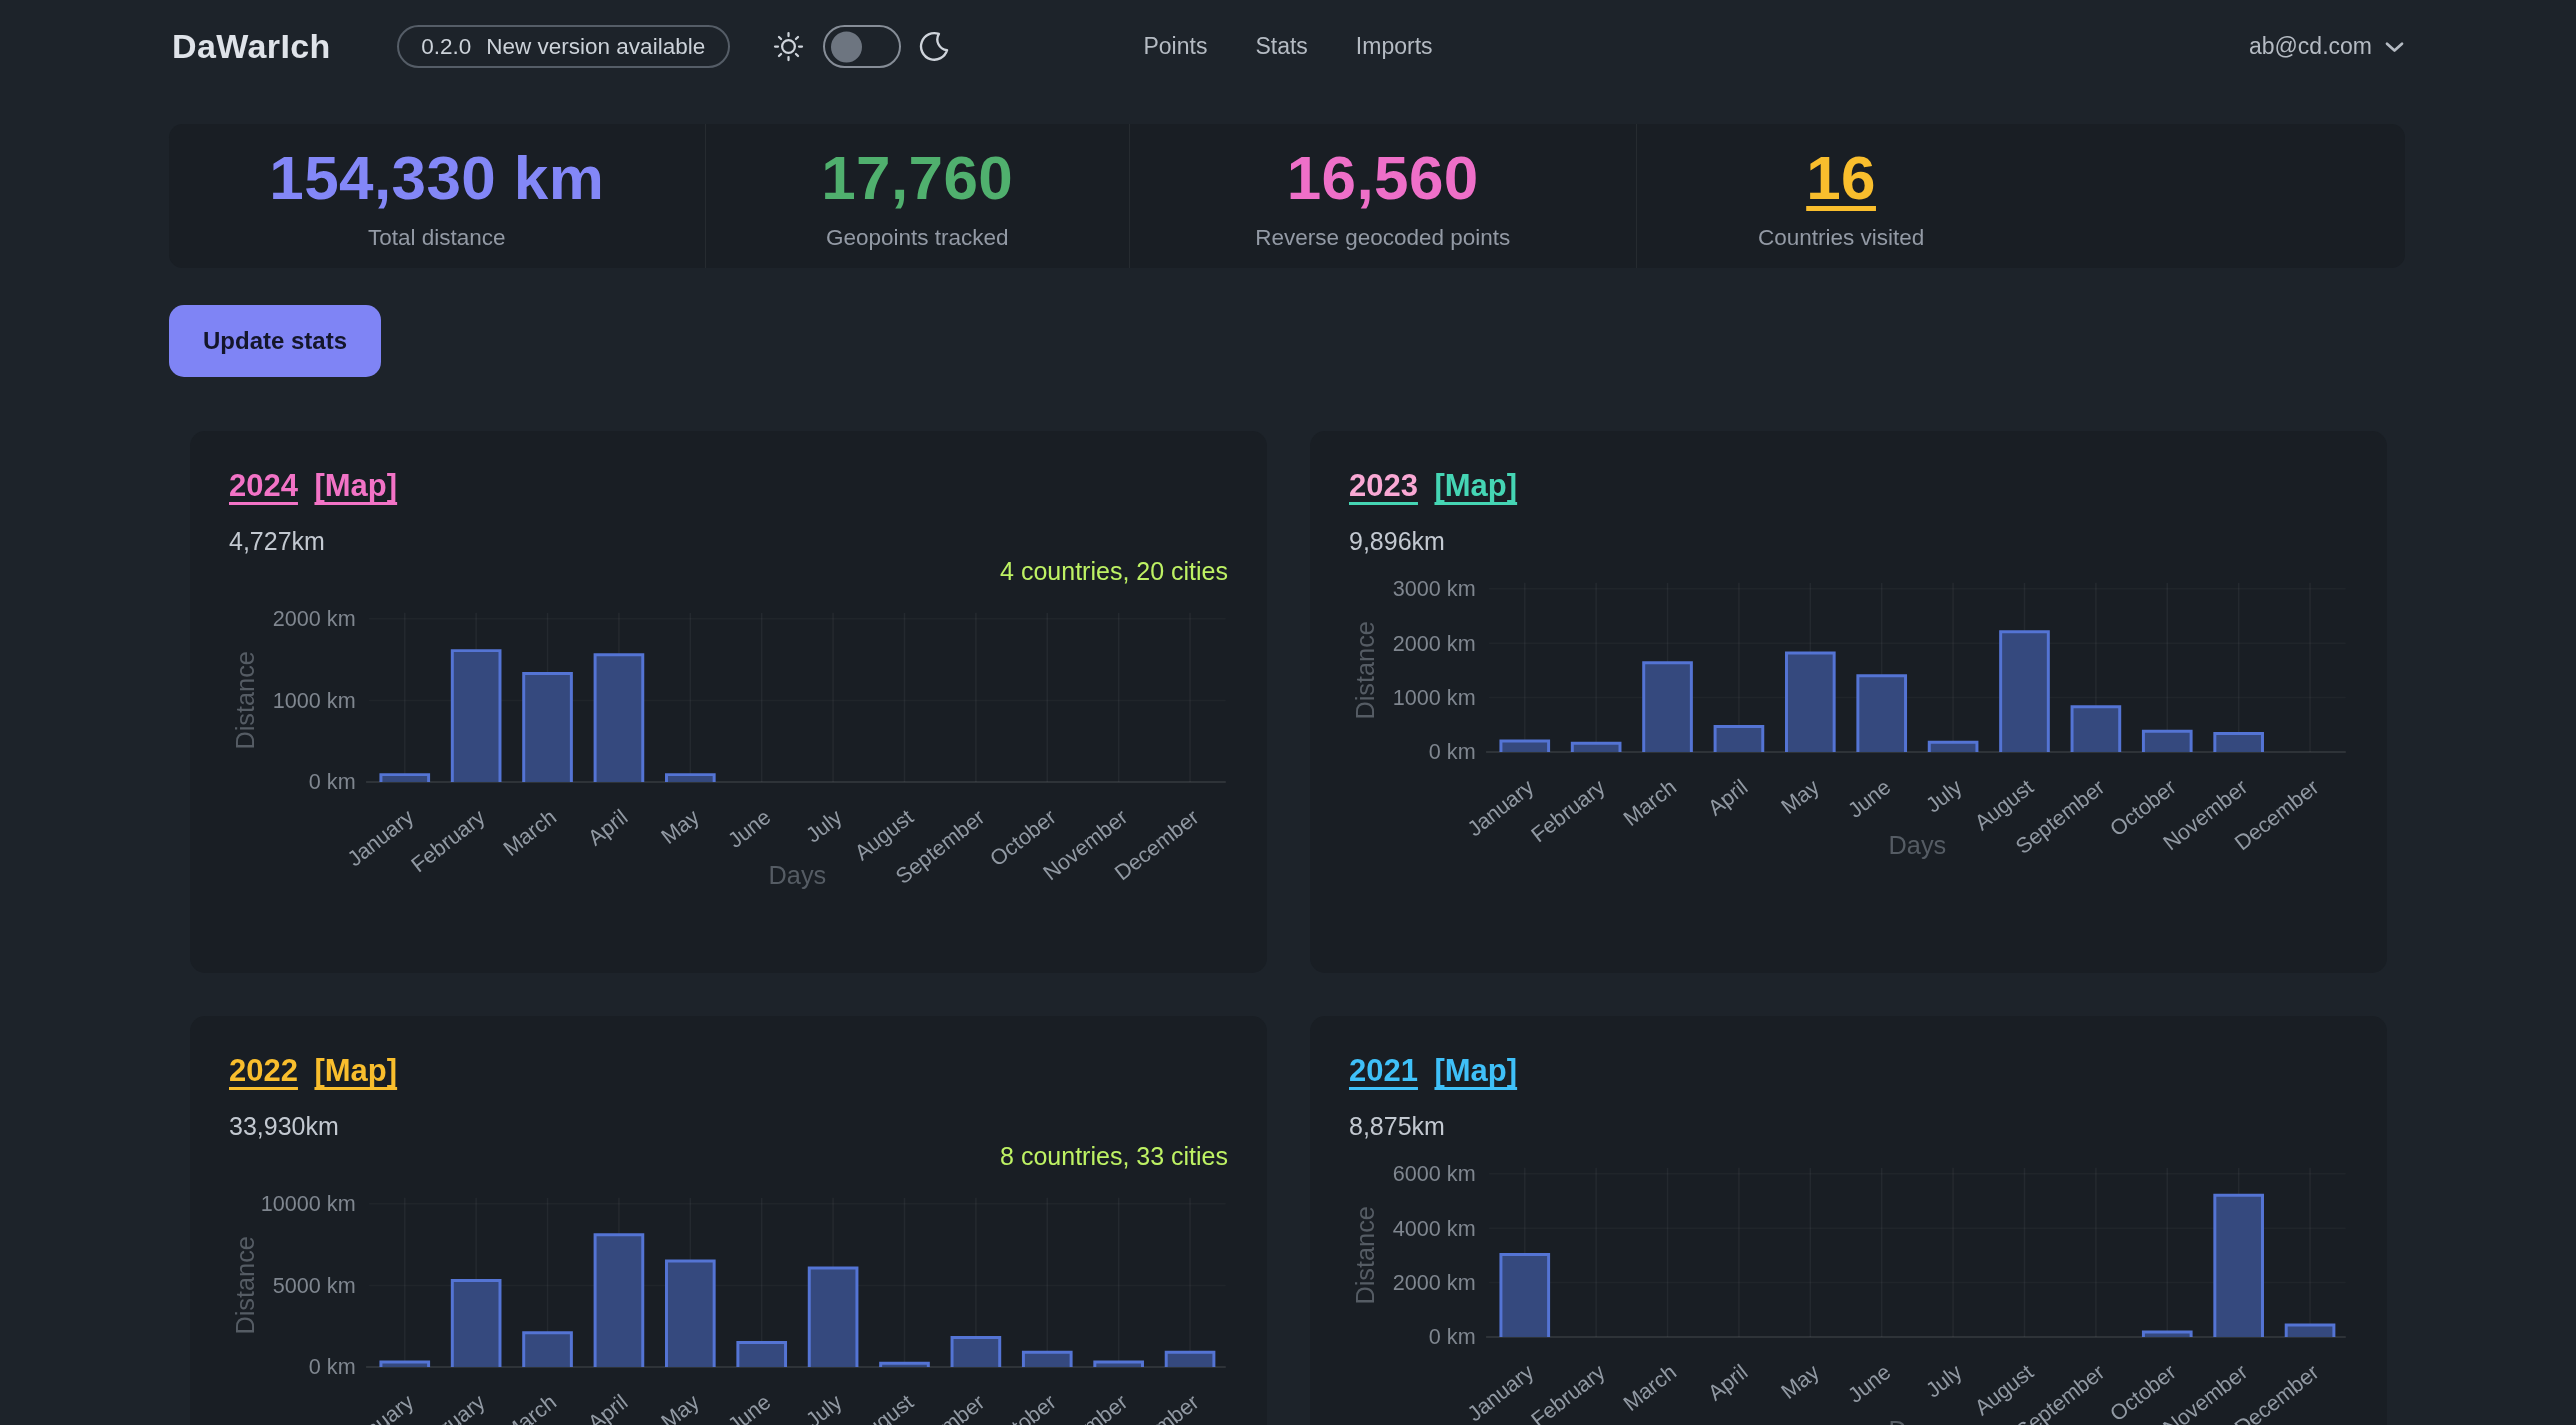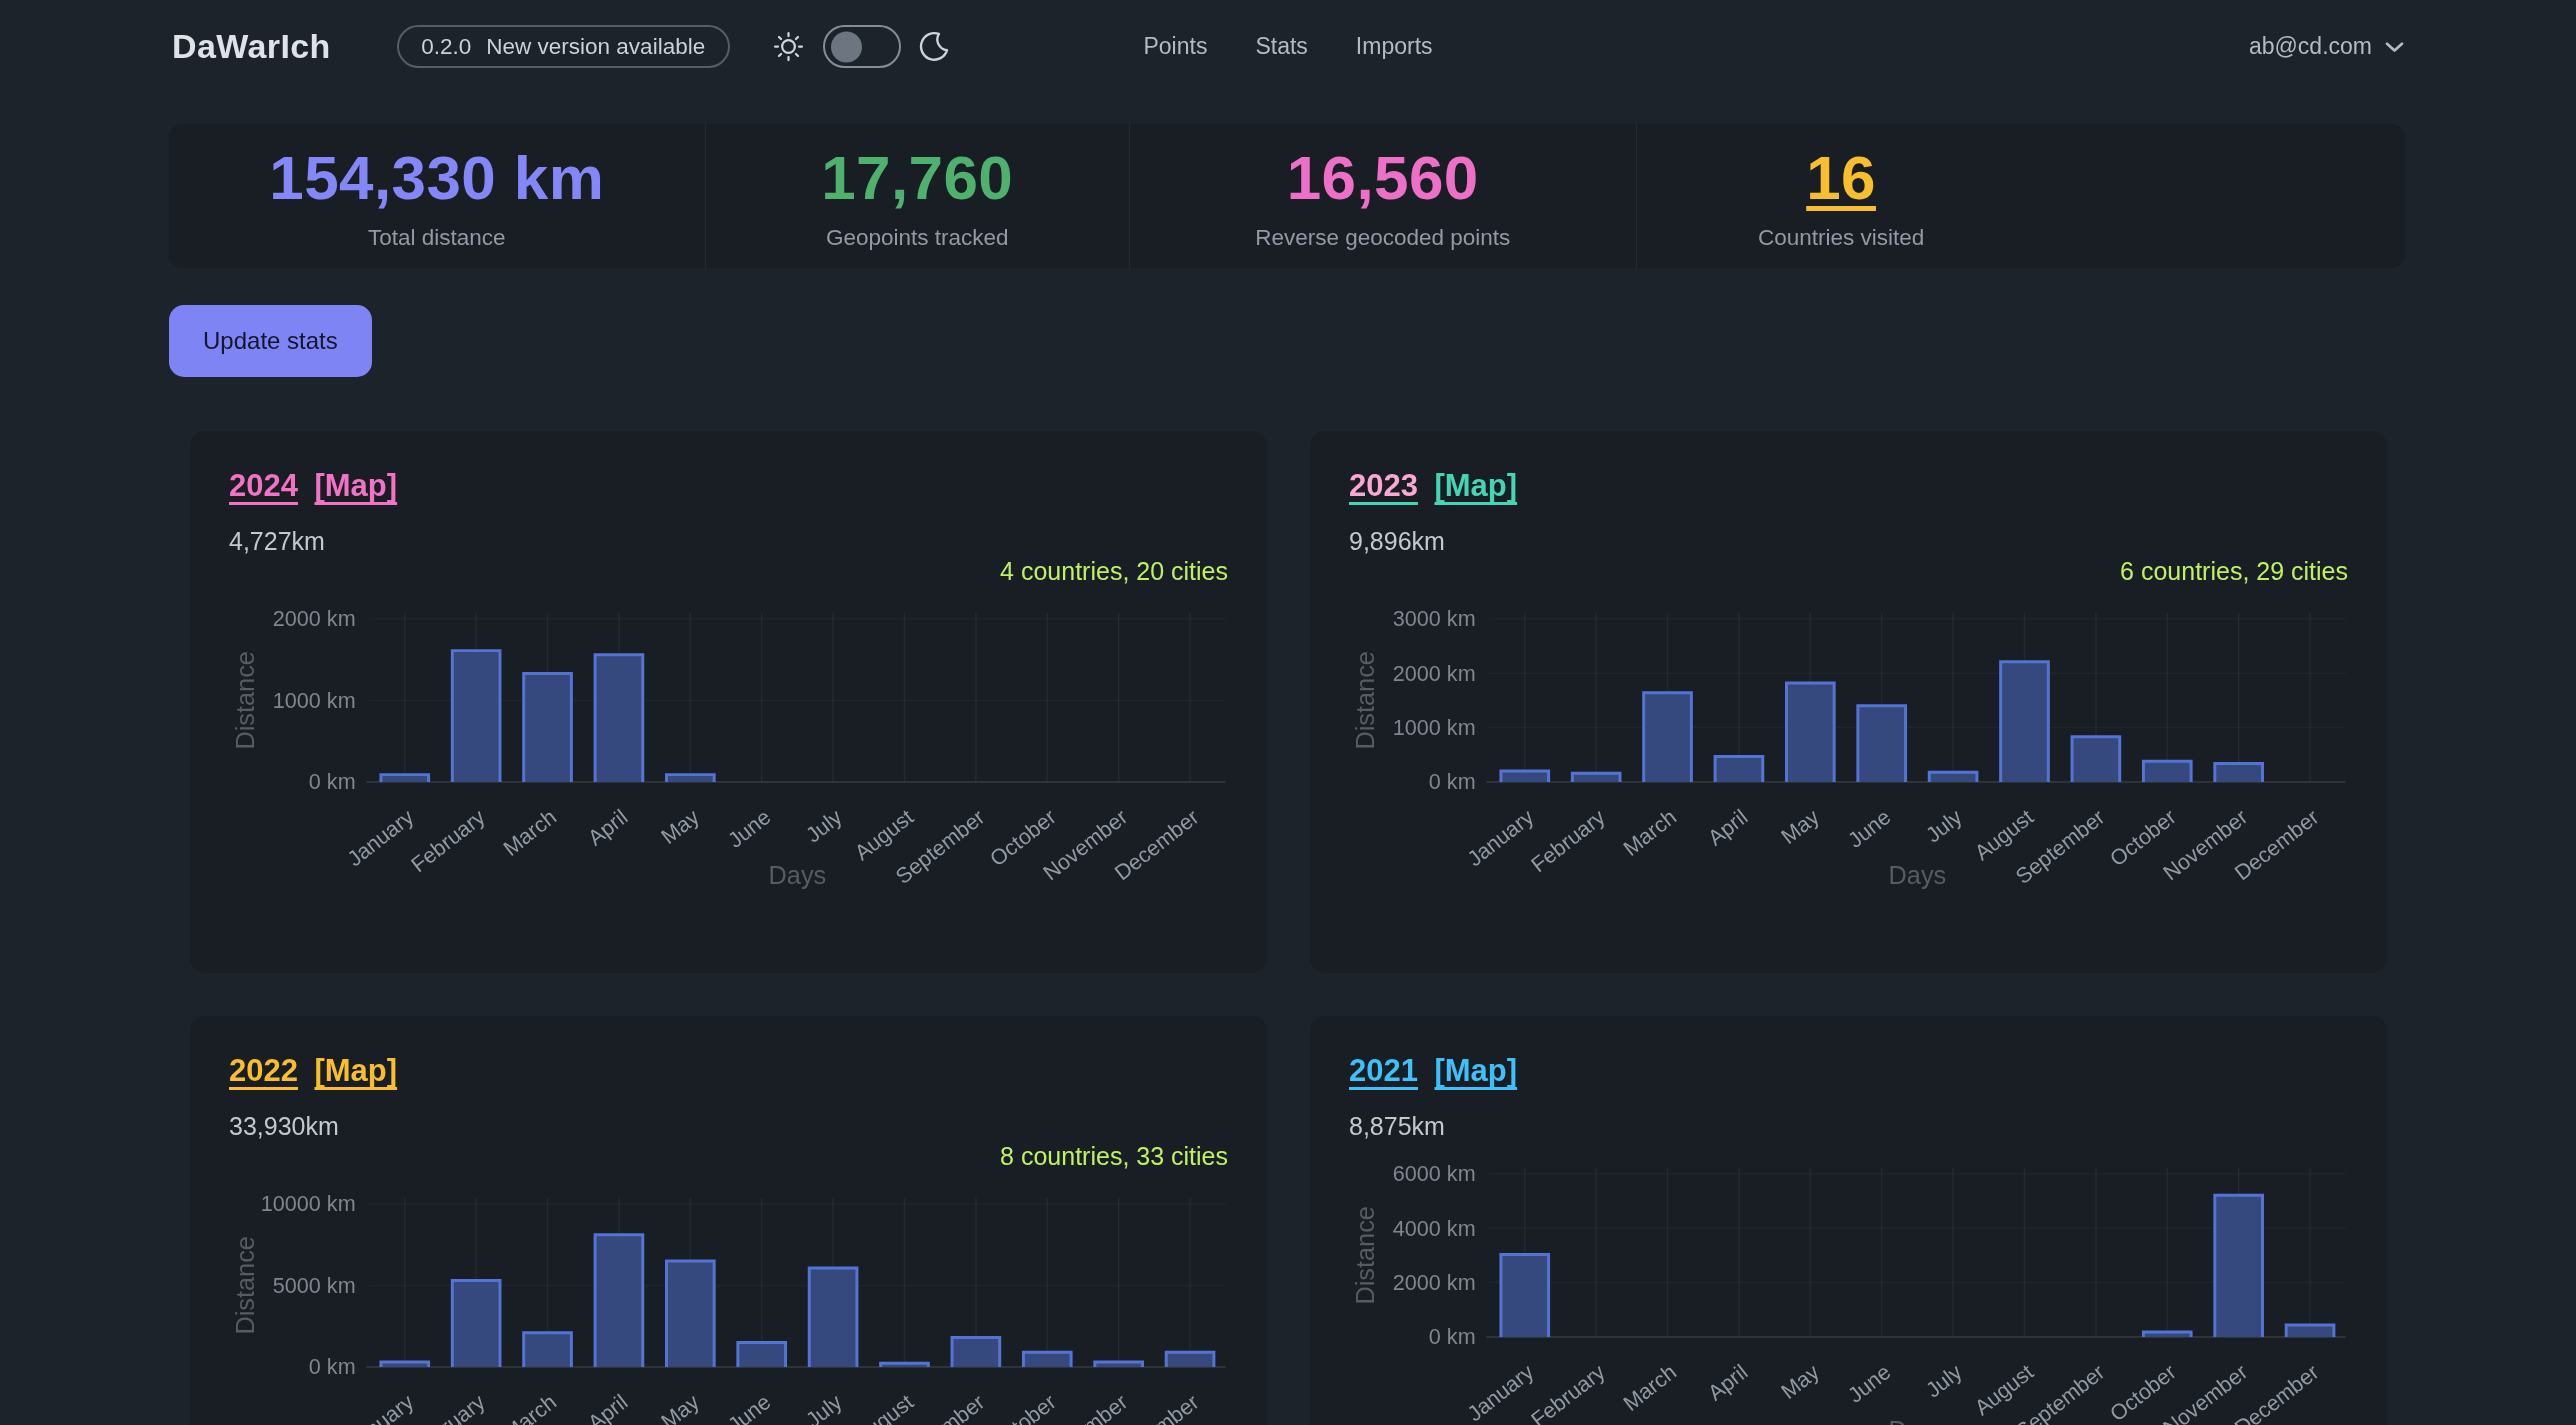--- a/index.html
+++ b/index.html
@@ -33,21 +33,21 @@
   }
   .stat { display:flex; flex-direction:column; align-items:center; justify-content:center; gap:12px; border-left:1.5px solid rgba(255,255,255,0.06); }
   .stat:first-child { border-left:none; }
   .stat-value { font-size:62px; font-weight:800; letter-spacing:0.4px; }
   .stat-value.underlined { text-decoration:underline; text-decoration-thickness:4.5px; text-underline-offset:6.7px; cursor:pointer; }
   .stat-label { font-size:22.5px; color:#939aa5; }
 
   
   .update-btn {
     margin:37px 0 0 169px; display:inline-block;
-    background:#7f84f5; color:#14162b; font-weight:400; font-size:24px;
+    background:#7f84f5; color:#14162b; font-weight:700; font-size:24px;
     font-family:"Liberation Sans", sans-serif;
     height:72px; padding:8px 34px; border:none; border-radius:15px; cursor:pointer;text-align:center;
   }
 
   
   .cards { margin:54px 189px 0 190px; display:grid; grid-template-columns:1fr 1fr; gap:43px 43px; }
   .ycard { background:#191e24; border-radius:15px; height:542px; padding:37px 39px 0; overflow:hidden; }
   .ycard-title { font-size:31px; font-weight:700; display:flex; gap:16.5px; }
   .ycard-title .ylink { text-decoration:underline; text-decoration-thickness:3px; text-underline-offset:6px; cursor:pointer; }
   .ycard-dist { margin-top:22.5px; font-size:25px; color:#c3c9d1; }
@@ -181,21 +181,20 @@
         <text x="763" y="392" text-anchor="middle" font-size="34" fill="#555c64">Days</text>
       </svg>
   </div>
 
   <div class="ycard">
     <div class="ycard-title">
       <span class="ylink yr" style="color: #f9a8d4; text-decoration-color: rgb(69, 213, 180);">2023</span>
       <span class="ylink mp" style="color: rgb(69, 213, 180); text-decoration-color: rgb(69, 213, 180);">[Map]</span>
     </div>
     <div class="ycard-dist">9,896km</div>
-    <div class="ycard-sum">6 countries, 29 cities</div>
     <svg class="chart" viewBox="0 0 1341 410">
         <line x1="235.91666666666666" y1="28" x2="235.91666666666666" y2="255" stroke="rgba(255,255,255,0.05)" stroke-width="2"></line>
         <line x1="331.75" y1="28" x2="331.75" y2="255" stroke="rgba(255,255,255,0.05)" stroke-width="2"></line>
         <line x1="427.5833333333333" y1="28" x2="427.5833333333333" y2="255" stroke="rgba(255,255,255,0.05)" stroke-width="2"></line>
         <line x1="523.4166666666666" y1="28" x2="523.4166666666666" y2="255" stroke="rgba(255,255,255,0.05)" stroke-width="2"></line>
         <line x1="619.25" y1="28" x2="619.25" y2="255" stroke="rgba(255,255,255,0.05)" stroke-width="2"></line>
         <line x1="715.0833333333333" y1="28" x2="715.0833333333333" y2="255" stroke="rgba(255,255,255,0.05)" stroke-width="2"></line>
         <line x1="810.9166666666666" y1="28" x2="810.9166666666666" y2="255" stroke="rgba(255,255,255,0.05)" stroke-width="2"></line>
         <line x1="906.75" y1="28" x2="906.75" y2="255" stroke="rgba(255,255,255,0.05)" stroke-width="2"></line>
         <line x1="1002.5833333333333" y1="28" x2="1002.5833333333333" y2="255" stroke="rgba(255,255,255,0.05)" stroke-width="2"></line>

